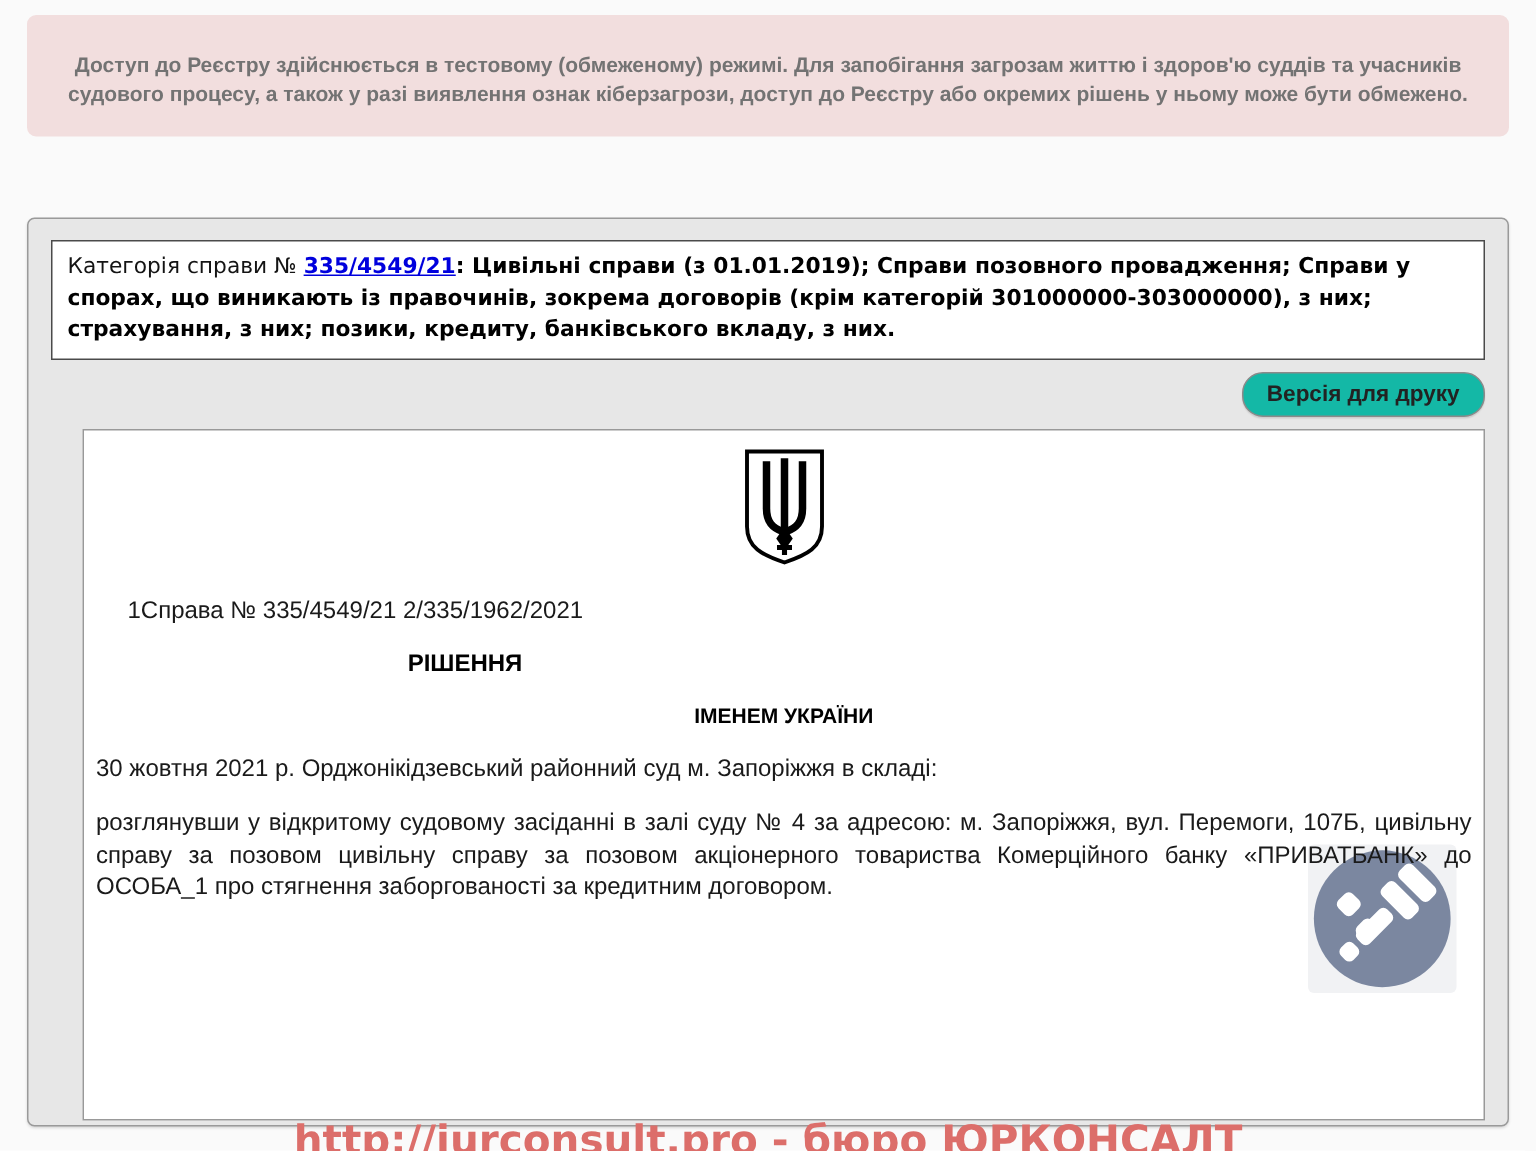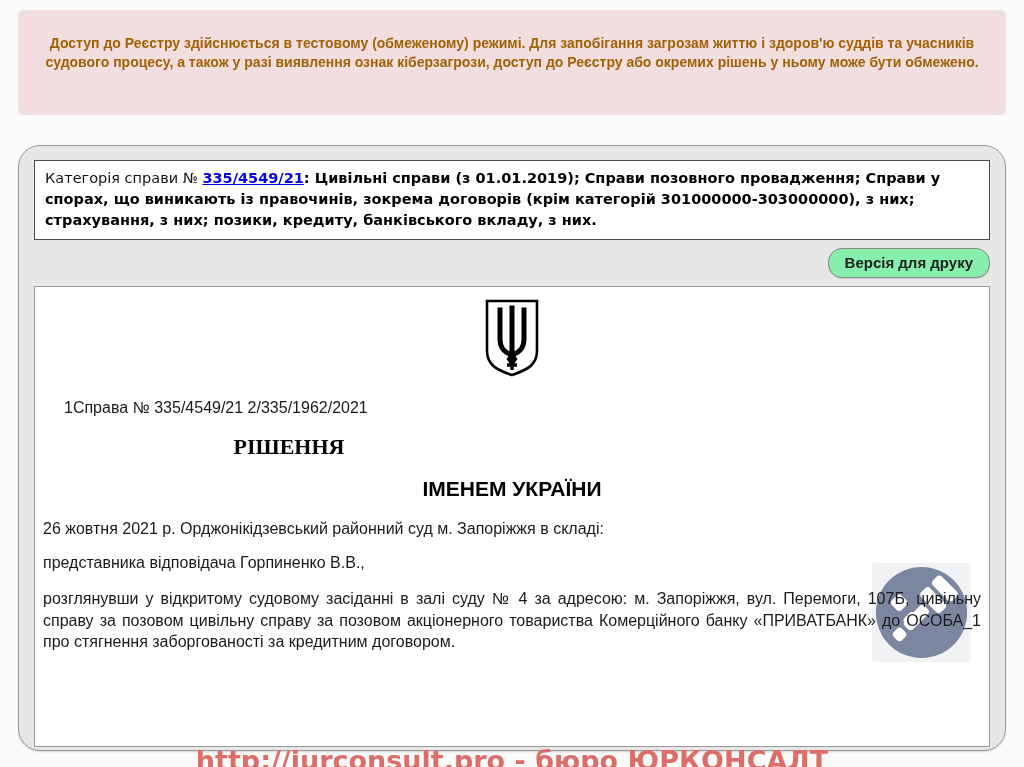--- a/index.html
+++ b/index.html
@@ -5,30 +5,30 @@
   html,body{margin:0;padding:0;}
   body{
     width:1024px;height:767px;overflow:hidden;position:relative;
     background:#fafafa;
     font-family:"Liberation Sans", sans-serif;
     -webkit-font-smoothing:antialiased;
   }
   
   .banner{
     margin:10px 18px 0 18px;
-    height:105px;box-sizing:border-box;
+    height:81px;box-sizing:border-box;
     background:#f2dede;border-radius:6px;
-    color:#a16207;font-weight:bold;font-size:14px;line-height:19px;
+    color:#737373;font-weight:bold;font-size:14px;line-height:19px;
     text-align:center;padding:24px 22px;
   }
   
   .card{
     position:absolute;left:18px;top:145px;width:988px;height:606px;
     box-sizing:border-box;
-    background:#e7e7e7;border:1px solid #9a9a9a;border-radius:22px;
+    background:#e7e7e7;border:1px solid #9a9a9a;border-radius:5px;
     padding:14px 15px 3px 15px;
     display:flex;flex-direction:column;
     box-shadow:0 1px 2px rgba(0,0,0,.15);
   }
   .case-info-box{
     background:#ffffff;border:1px solid #4a4a4a;
     padding:7px 10px 8px 10px;
     font-family:"DejaVu Sans", sans-serif;
     font-size:14.5px;line-height:21px;color:#141414;
   }
@@ -38,35 +38,35 @@
   .number-line{margin-top:6px;font-family:"Liberation Sans", sans-serif;font-size:15px;color:#1a1a1a;}
   .dates-line b,.number-line b{color:#000;}
   
   .toolbar{
     height:46px;flex:0 0 auto;
     display:flex;justify-content:flex-end;align-items:center;
   }
   .print-btn{
     font-family:"Liberation Sans", sans-serif;
     font-size:15px;font-weight:bold;color:#222;
-    background:#86efac;border:1px solid #8a8a8a;border-radius:14px;
+    background:#14b8a6;border:1px solid #8a8a8a;border-radius:14px;
     padding:5px 16px 6px 16px;cursor:pointer;
     box-shadow:0 1px 1px rgba(0,0,0,.12);
   }
   
   .doc-box{
     flex:1 1 auto;position:relative;overflow:hidden;
     background:#ffffff;border:1px solid #999;
     padding:4px 8px 0 8px;
-    font-size:16px;color:#1a1a1a;
+    font-size:16px;color:#1a1a1a;margin-left:21px;
   }
   .emblem{width:58px;height:78px;margin:8px auto 0 auto;}
   .case-line{margin:22px 0 0 21px;font-size:16px;position:relative;z-index:1;}
-  .doc-title-wrap{width:492px;text-align:center;margin-top:17px;font-weight:bold;font-size:22px;color:#000;font-family:Liberation Serif, serif;}
-  .doc-subtitle-wrap{width:100%;text-align:center;margin-top:17px;font-weight:bold;font-size:21px;color:#000;}
+  .doc-title-wrap{width:492px;text-align:center;margin-top:17px;font-weight:bold;font-size:16px;color:#000;}
+  .doc-subtitle-wrap{width:100%;text-align:center;margin-top:17px;font-weight:bold;font-size:14px;color:#000;}
   .doc-box p{margin:16px 0 0 0;line-height:18px;position:relative;z-index:1;}
   .doc-box p.first{margin-top:19px;}
   .doc-box p.justify{margin-top:16px;line-height:21.5px;text-align:justify;}
   
   .logo{
     position:absolute;right:18px;top:276px;width:99px;height:99px;
     background:#f1f2f4;border-radius:4px;z-index:0;
     display:flex;align-items:center;justify-content:center;
   }
   
@@ -116,22 +116,21 @@
 
     <div class="case-line">1Справа № 335/4549/21  2/335/1962/2021</div>
 
     <div class="doc-title-wrap">
       <span>РІШЕННЯ</span>
     </div>
     <div class="doc-subtitle-wrap">
       <span>ІМЕНЕМ УКРАЇНИ</span>
     </div>
 
-    <p class="first">26 жовтня 2021 р. Орджонікідзевський районний суд м. Запоріжжя в складі:</p>
-    <p>представника відповідача Горпиненко В.В.,</p>
+    <p class="first">30 жовтня 2021 р. Орджонікідзевський районний суд м. Запоріжжя в складі:</p>
     <p class="justify">розглянувши у відкритому судовому засіданні в залі суду № 4 за адресою: м. Запоріжжя, вул. Перемоги, 107Б, цивільну справу за позовом цивільну справу за позовом акціонерного товариства Комерційного банку «ПРИВАТБАНК» до ОСОБА_1 про стягнення заборгованості за кредитним договором.</p>
 
     <div class="logo">
       <svg width="97" height="97" viewBox="0 0 100 100" xmlns="http://www.w3.org/2000/svg">
         <circle cx="50" cy="50" r="47" fill="#7b87a0"></circle>
         <g fill="#ffffff" transform="rotate(45 50 50)">
           <rect x="35" y="9" width="29" height="13" rx="4"></rect>
           <rect x="35" y="26" width="29" height="13" rx="4"></rect>
           <rect x="44" y="43" width="12" height="29" rx="4"></rect>
           <rect x="44" y="76" width="12" height="12" rx="4"></rect>

